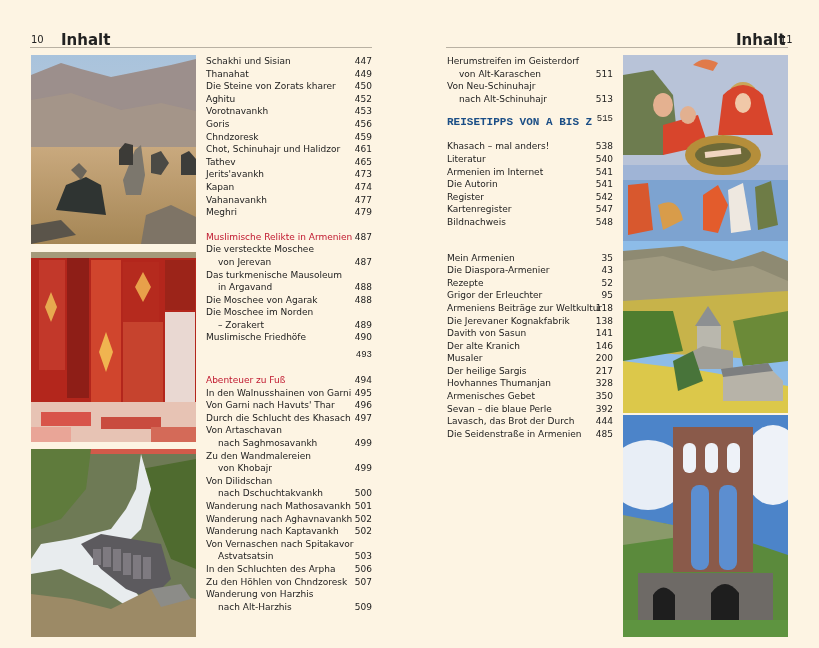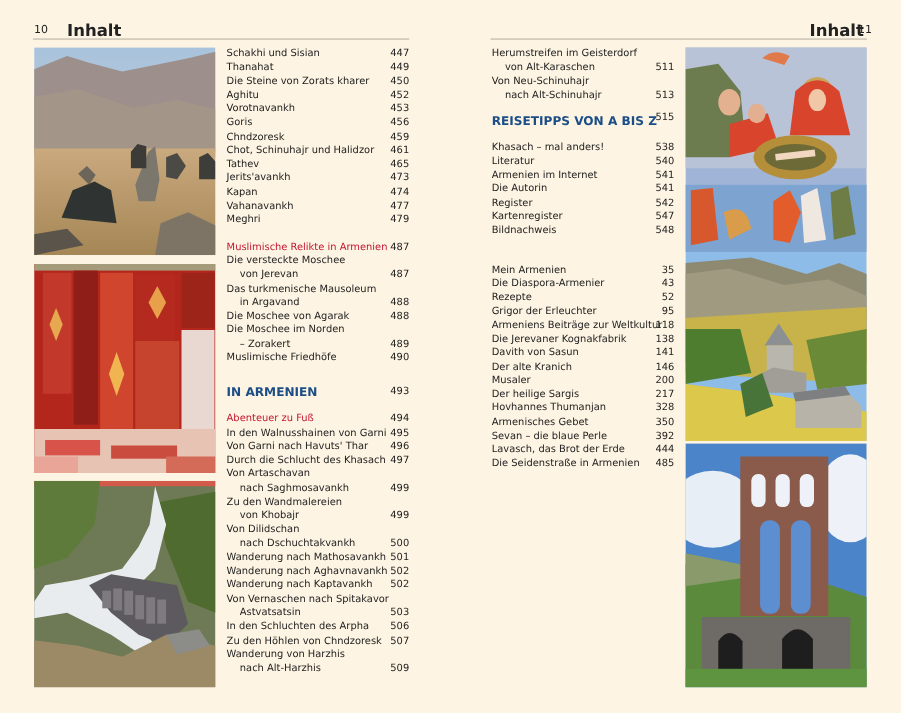--- a/index.html
+++ b/index.html
@@ -3,21 +3,21 @@
 <meta charset="utf-8">
 <style>
   html, body { margin: 0; padding: 0; }
   body {
     width: 819px; height: 648px; overflow: hidden;
     background: #fdf4e3;
     font-family: "DejaVu Sans", sans-serif;
     color: #222;
     position: relative;
   }
-  .page { position: absolute; top: 4px; height: 536px; }
+  .page { position: absolute; top: 16px; height: 536px; }
   .page-left { left: 0; width: 410px; }
   .page-right { left: 410px; width: 409px; }
 
   .running-head {
     position: absolute; top: 17px; height: 14px;
     font-size: 10px; line-height: 14px;
   }
   .rh-left { left: 31px; width: 340px; }
   .rh-right { left: 37px; width: 340px; }
   .rule { position: absolute; top: 31px; height: 1px; background: #b9b1a3; }
@@ -30,21 +30,21 @@
   .toc {
     position: absolute; font-size: 9px; line-height: 12.6px;
   }
   .toc-row { position: relative; height: 12.6px; white-space: nowrap; }
   .toc-row .t { position: absolute; left: 0; }
   .toc-row .p { position: absolute; right: 0; text-align: right; }
   .indent .t { left: 12px; }
   .red .t, .red .p { color: #c0182f; font-weight: normal; }
   .red .p { color: #222; font-weight: normal; }
   .gap { height: 12px; }
-  .big-head { position: relative; color: #1b4e86; font-weight: bold; font-size: 11px; line-height: 13px; }
+  .big-head { position: relative; color: #1b4e86; font-weight: bold; font-size: 11px; line-height: 13px; font-family: Liberation Mono, monospace; }
   .big-head .p { position: absolute; right: 0; bottom: 0; color: #222; font-weight: normal; font-size: 9px; margin-top: 24px; }
 </style>
 </head>
 <body>
 
 <div class="page page-left">
   <div class="running-head rh-left">
     <span class="rh-num" style="left:0">10</span>
     <span class="rh-title" style="left:30px">Inhalt</span>
   </div>
@@ -209,21 +209,20 @@
           <span class="t">– Zorakert</span>
           <span class="p">489</span>
         </div>
         <div class="toc-row">
           <span class="t">Muslimische Friedhöfe</span>
           <span class="p">490</span>
         </div>
       </div>
     <div class="gap" style="height:18px"></div>
     <div class="big-head">
-      <div>IN ARMENIEN</div>
       <span class="p">493</span>
     </div>
     <div class="gap" style="height:12px"></div>
     <div class="toc-row red">
       <span class="t">Abenteuer zu Fuß</span>
       <span class="p">494</span>
     </div>
     <div id="left-toc-hiking">
         <div class="toc-row">
           <span class="t">In den Walnusshainen von Garni</span>
@@ -412,21 +411,21 @@
         </div>
         <div class="toc-row">
           <span class="t">Armenisches Gebet</span>
           <span class="p">350</span>
         </div>
         <div class="toc-row">
           <span class="t">Sevan – die blaue Perle</span>
           <span class="p">392</span>
         </div>
         <div class="toc-row">
-          <span class="t">Lavasch, das Brot der Erde</span>
+          <span class="t">Lavasch, das Brot der Durch</span>
           <span class="p">444</span>
         </div>
         <div class="toc-row">
           <span class="t">Die Seidenstraße in Armenien</span>
           <span class="p">485</span>
         </div>
       </div>
   </div>
 
   <div class="photo" style="left:213px; top:39px; width:165px; height:186px;">

